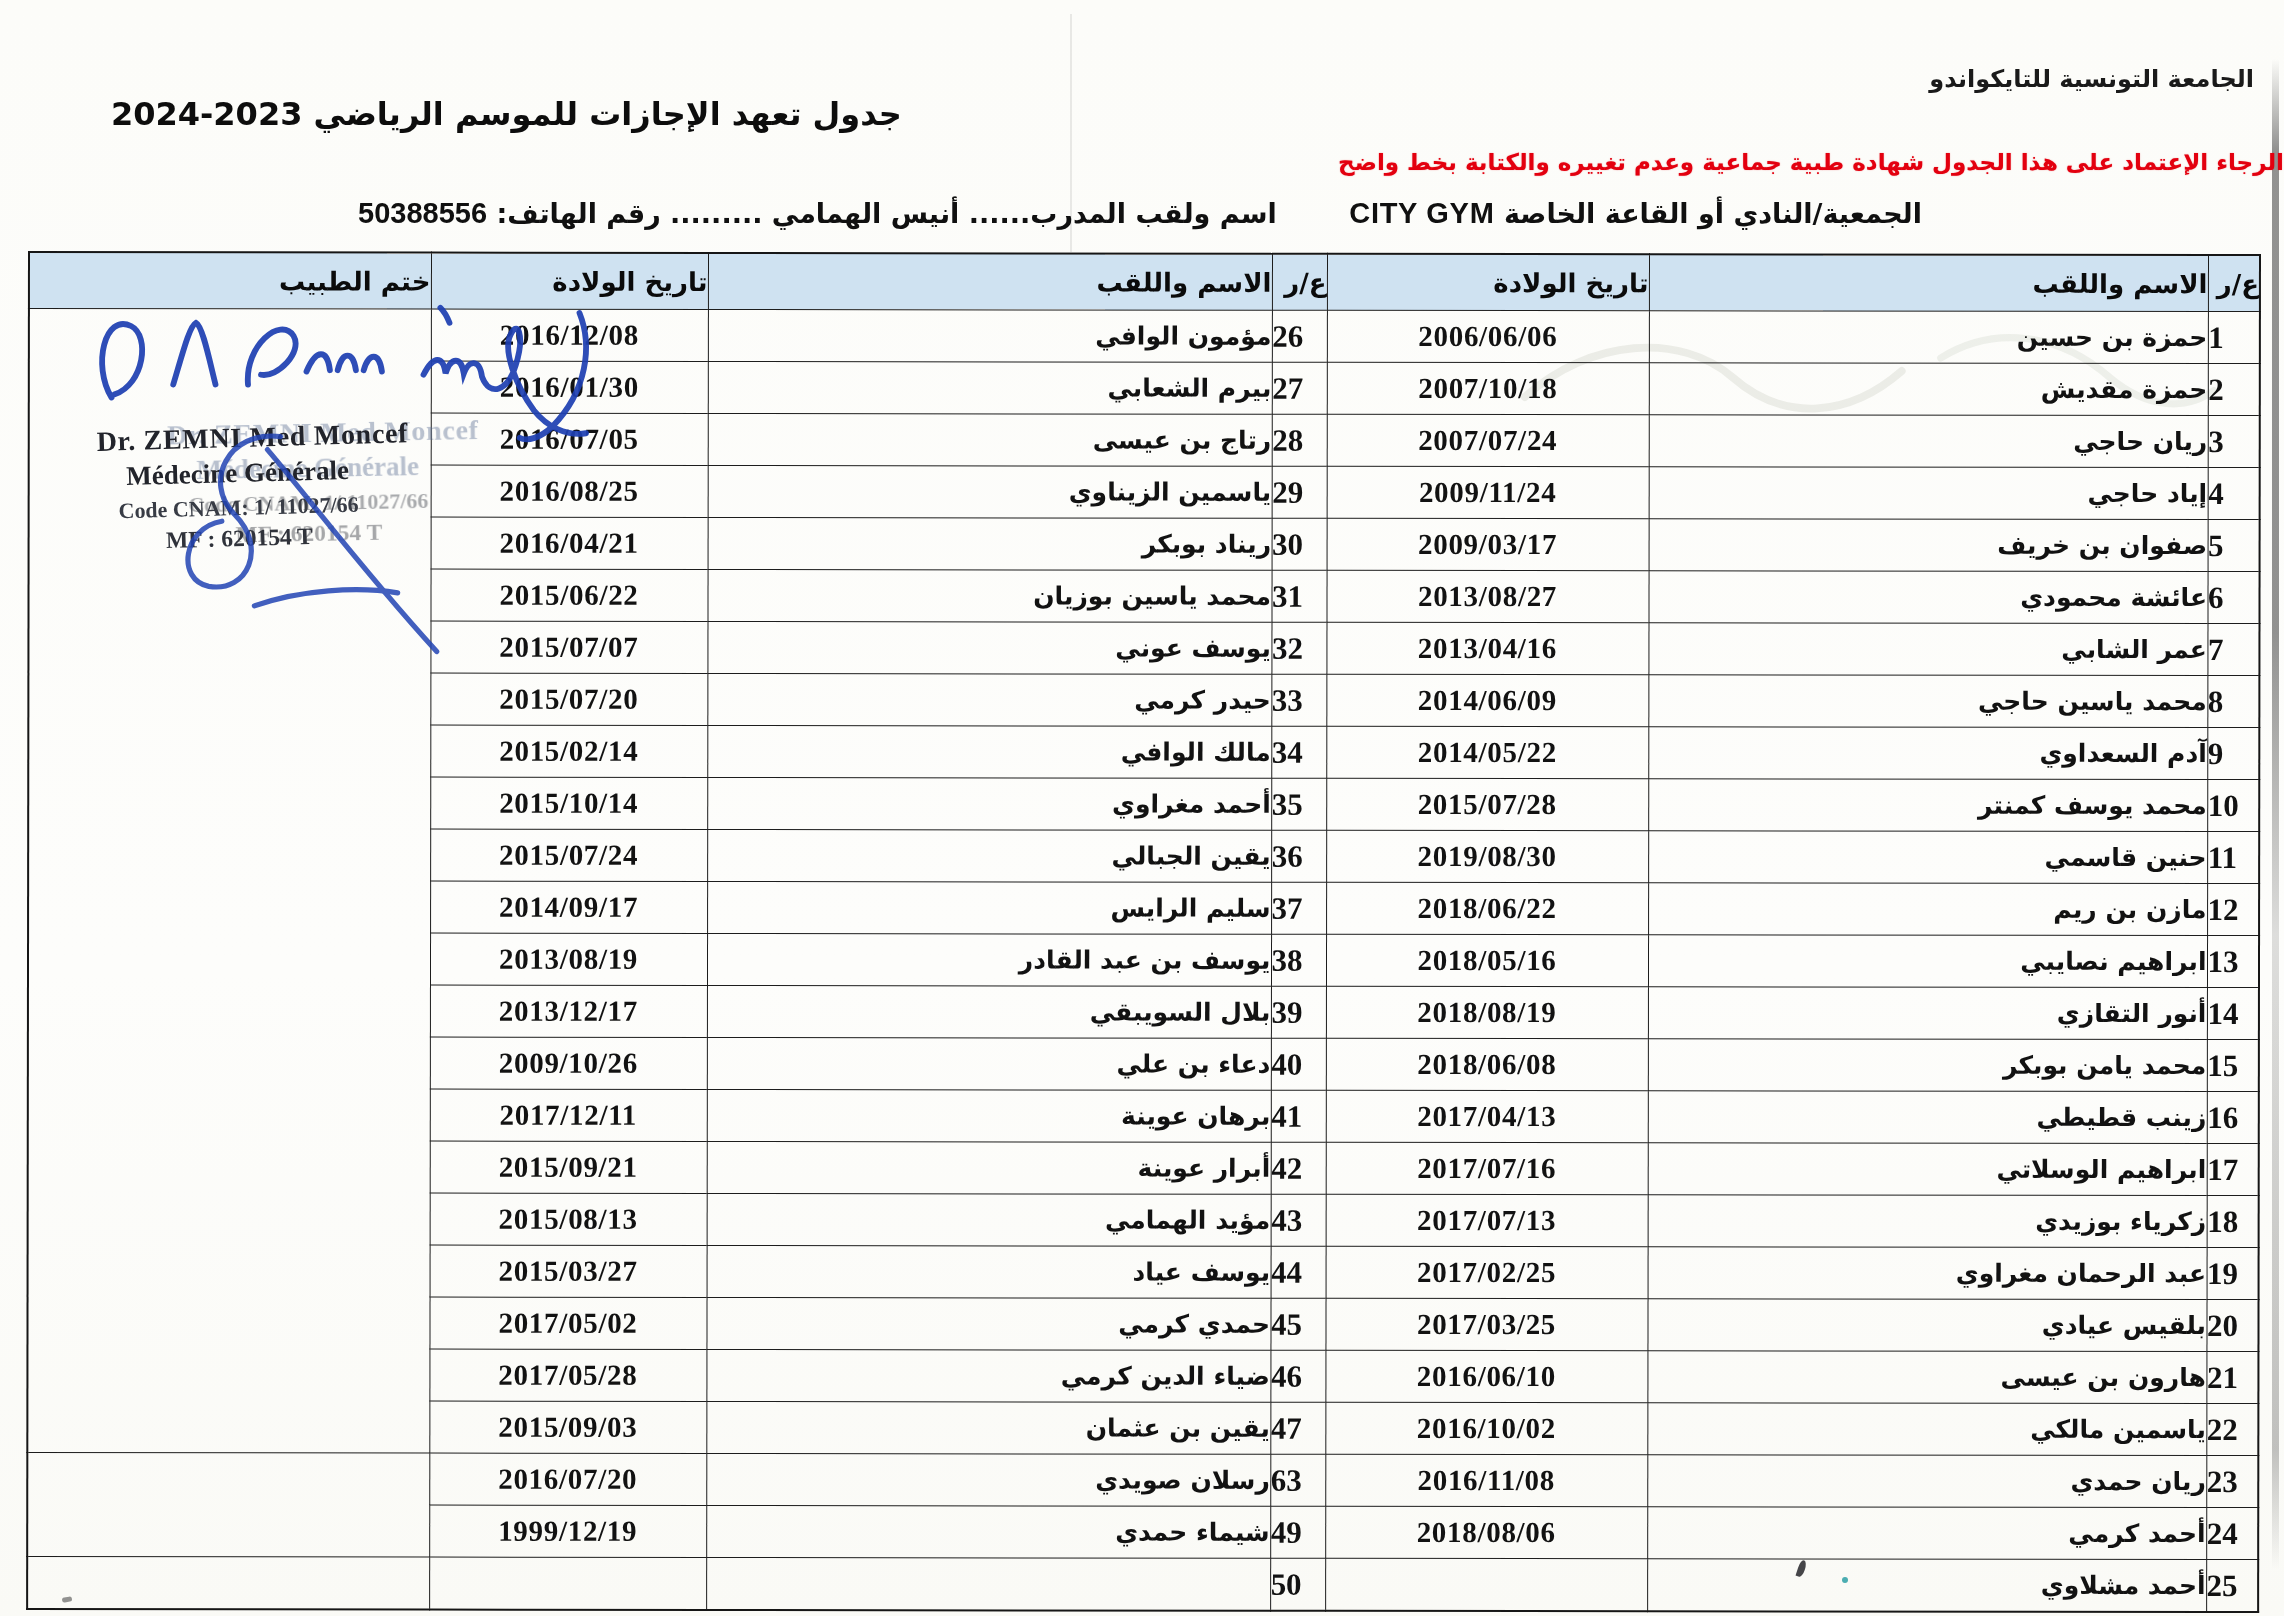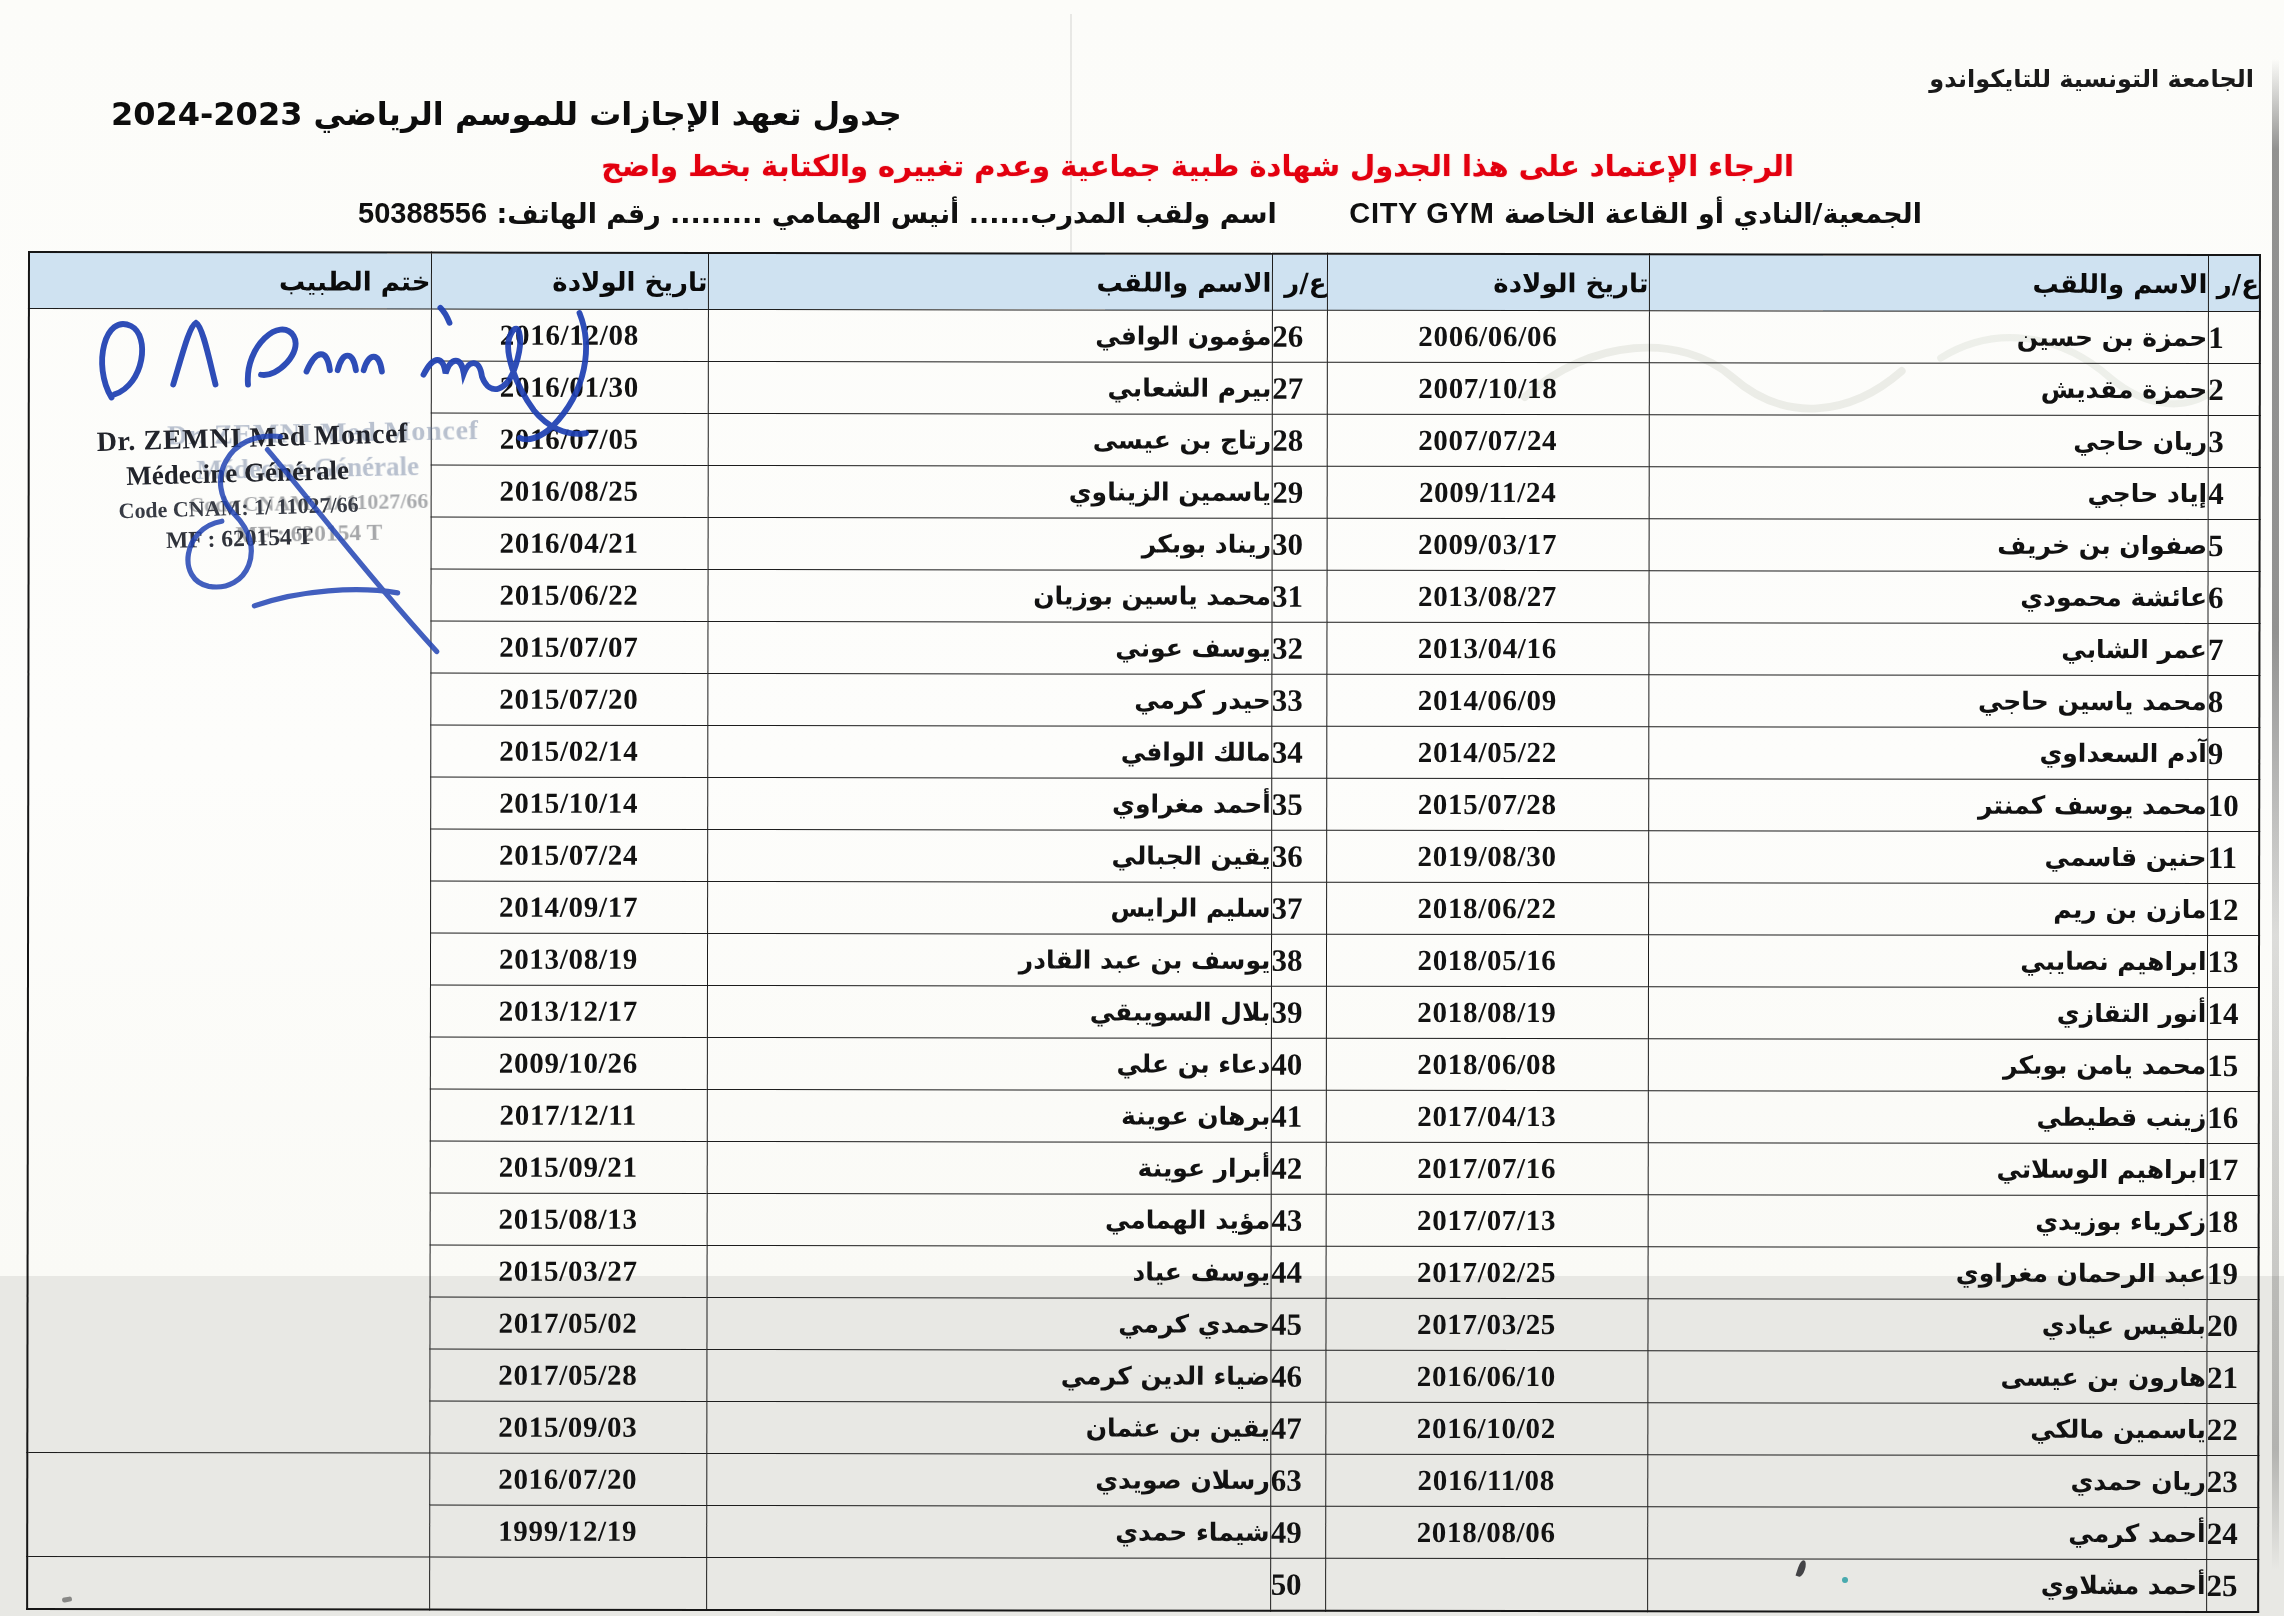--- a/index.html
+++ b/index.html
@@ -1,22 +1,22 @@
 <!DOCTYPE html>
 <html lang="ar" style="font-size:10.4px"><head>
 <meta charset="utf-8">
 <style>
   html,body{margin:0;padding:0;width:2284px;height:1616px;overflow:hidden;}
   body{background:#e8e8e4;font-family:"DejaVu Sans",sans-serif;}
-  .page{position:relative;width:2284px;height:1276px;background:linear-gradient(180deg,#fcfcf9 0%,#fdfdfb 60%,#fafaf6 100%);color:#121212;}
+  .page{position:relative;width:2284px;height:1616px;background:linear-gradient(180deg,#fcfcf9 0%,#fdfdfb 60%,#fafaf6 100%);color:#121212;}
 
   
   .org{position:absolute;top:65px;left:1785px;width:469px;font-size:24px;font-weight:600;direction:rtl;text-align:right;color:#1a1a1a;}
   .title{position:absolute;top:95px;left:0;right:0;text-align:left;padding-left:111px;direction:rtl;font-size:32px;font-weight:bold;color:#0d0d0d;}
-  .notice{position:absolute;top:149px;left:0;right:0;text-align:center;padding-left:111px;direction:rtl;font-size:29px;font-weight:bold;color:#e3000f;text-shadow:0 0 1.3px rgba(225,0,20,.45);}
+  .notice{position:absolute;top:149px;left:0;right:0;padding-left:111px;direction:rtl;font-size:23px;font-weight:bold;color:#e3000f;text-shadow:0 0 1.3px rgba(225,0,20,.45);}
   .club-line{position:absolute;top:197px;left:358px;width:1564px;direction:rtl;display:flex;justify-content:space-between;align-items:baseline;font-size:27px;font-weight:bold;color:#101010;}
   .club-line .latin{font-family:"Liberation Sans",sans-serif;font-size:29px;letter-spacing:0.7px;}
   .club-line .seg{white-space:nowrap;text-align:right;}
 
   
   table.grid{position:absolute;left:28px;top:251px;width:2231px;border-collapse:collapse;table-layout:fixed;direction:rtl;transform:rotate(0.08deg);transform-origin:top left;}
   table.grid th,table.grid td{border:1.3px solid #1d1d1d;padding:0;overflow:hidden;}
   table.grid{border:2px solid #161616;}
   th{height:55px;background:#cfe2f1;font-size:26px;font-weight:bold;color:#0b0b0b;text-align:right;}
   td{height:51px;background:transparent;}

